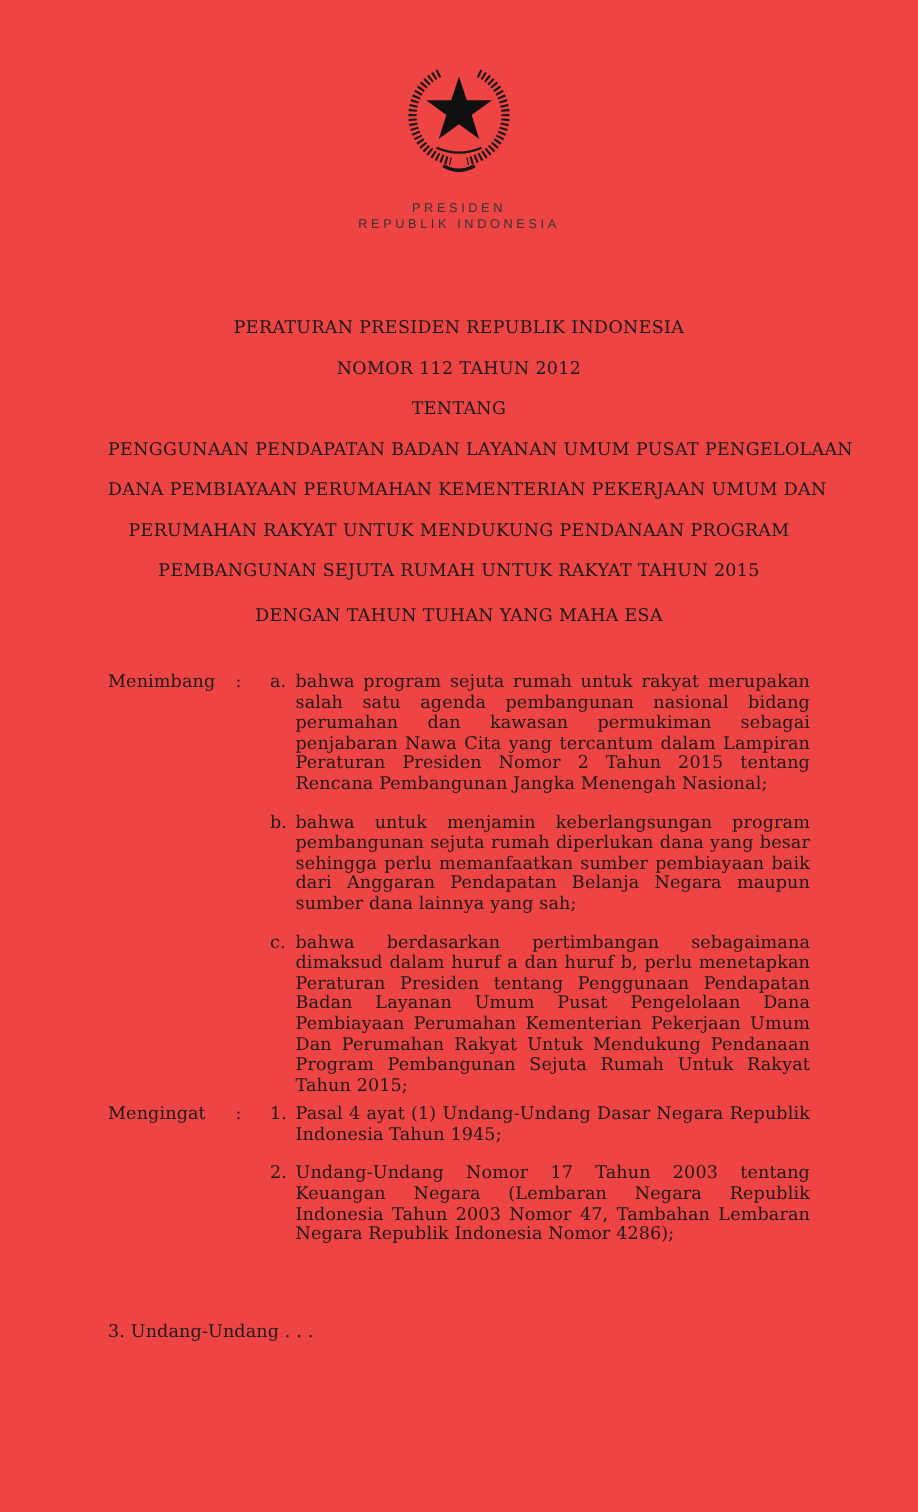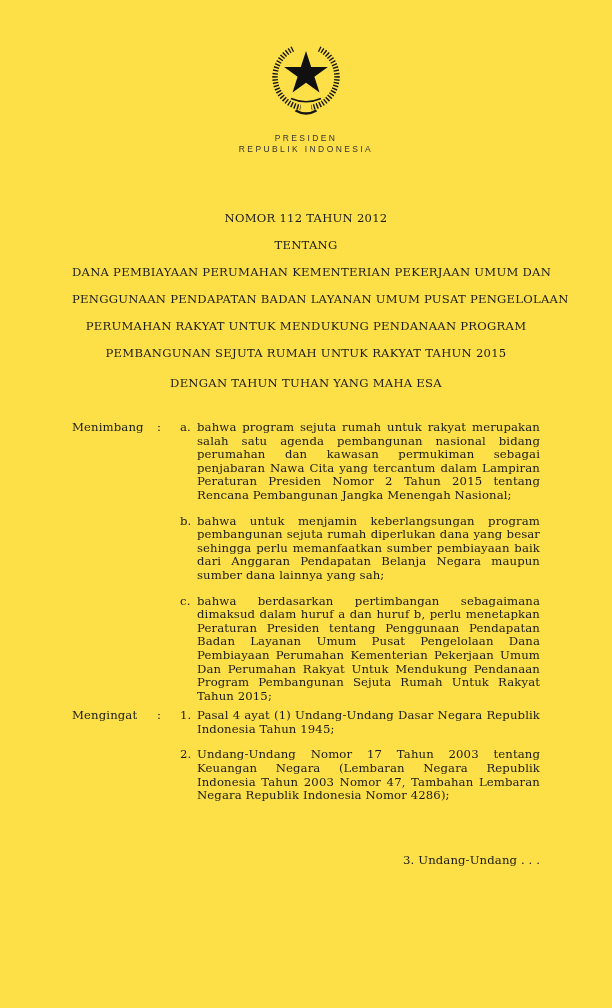--- a/index.html
+++ b/index.html
@@ -6,21 +6,21 @@
   html, body { background: #ffffff; }
   body {
     width: 612px; height: 1008px;
     font-family: "DejaVu Serif", serif;
     color: #1b1b1b;
     -webkit-font-smoothing: antialiased;
   }
   .page {
     position: relative;
     width: 612px; height: 1008px;
-    background: #fde047;
+    background: #ef4444;
     padding: 36px 72px 0 72px;
     overflow: hidden;
   }
   .seal-wrap { text-align: center; line-height: 0; }
   .letterhead {
     margin-top: 9px;
     text-align: center;
     font-family: "Liberation Sans", sans-serif;
     font-size: 8.5px;
     letter-spacing: 2.4px;
@@ -53,21 +53,21 @@
     grid-template-columns: 17px 343px;
     margin-bottom: 12px;
   }
   .item:last-child { margin-bottom: 0; }
   .item-text {
     text-align: justify;
     text-align-last: left;
   }
   .catchword {
     margin-top: 50px;
-    text-align: right;
+    text-align: left;
     font-size: 11.7px;
     letter-spacing: 0.1px;
   }
 </style>
 </head>
 <body>
 
 <div class="page">
 
   <div class="seal-wrap">
@@ -85,24 +85,25 @@
       </svg>
     </span>
   </div>
 
   <div class="letterhead">
     <div>PRESIDEN</div>
     <div>REPUBLIK INDONESIA</div>
   </div>
 
   <div class="title-block">
+    <div class="tline">PERATURAN PRESIDEN REPUBLIK INDONESIA</div>
     <div class="tline">NOMOR 112 TAHUN 2012</div>
     <div class="tline">TENTANG</div>
+    <div class="tline">PENGGUNAAN PENDAPATAN BADAN LAYANAN UMUM PUSAT PENGELOLAAN</div>
     <div class="tline">DANA PEMBIAYAAN PERUMAHAN KEMENTERIAN PEKERJAAN UMUM DAN</div>
-    <div class="tline">PENGGUNAAN PENDAPATAN BADAN LAYANAN UMUM PUSAT PENGELOLAAN</div>
     <div class="tline">PERUMAHAN RAKYAT UNTUK MENDUKUNG PENDANAAN PROGRAM</div>
     <div class="tline">PEMBANGUNAN SEJUTA RUMAH UNTUK RAKYAT TAHUN 2015</div>
     <div class="tline invocation-line">DENGAN TAHUN TUHAN YANG MAHA ESA</div>
   </div>
 
   <div class="clause considering">
     <div class="clause-label">Menimbang</div>
     <div class="clause-colon">:</div>
     <div class="items">
       <div class="item">

